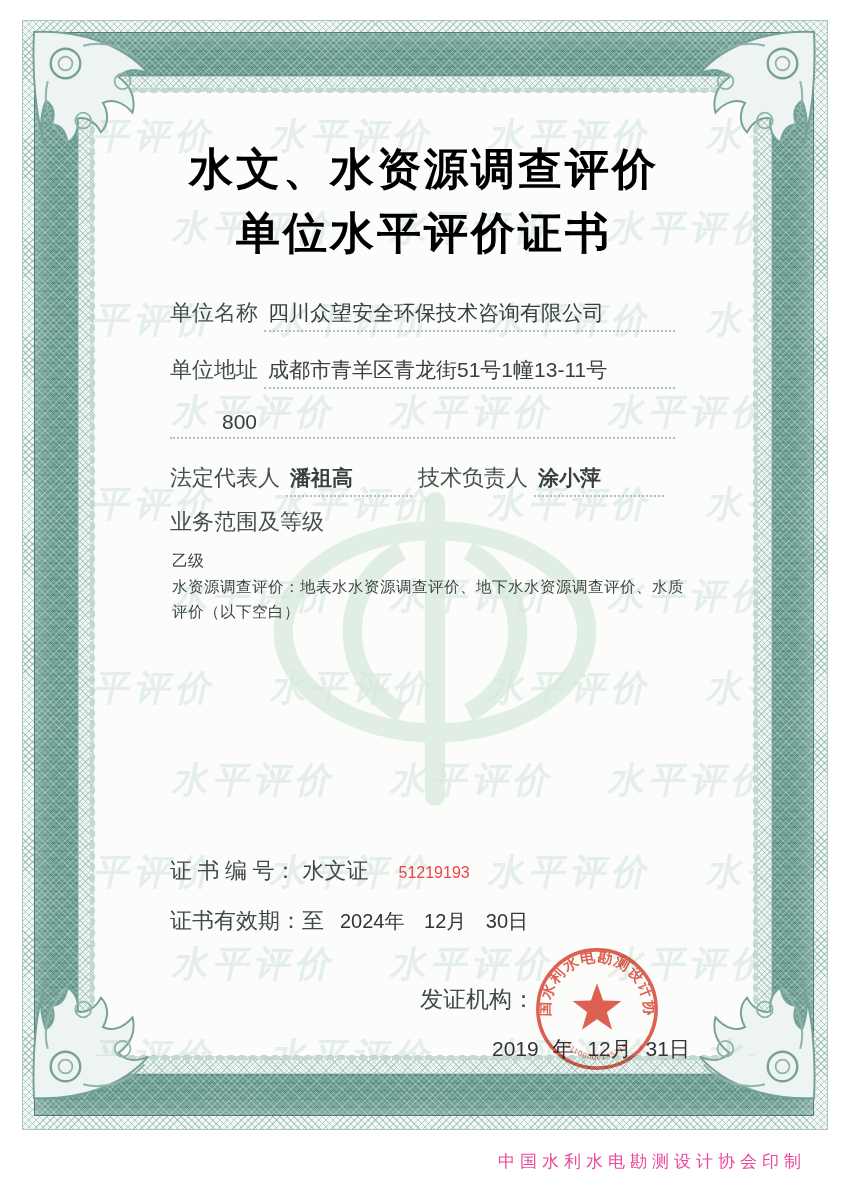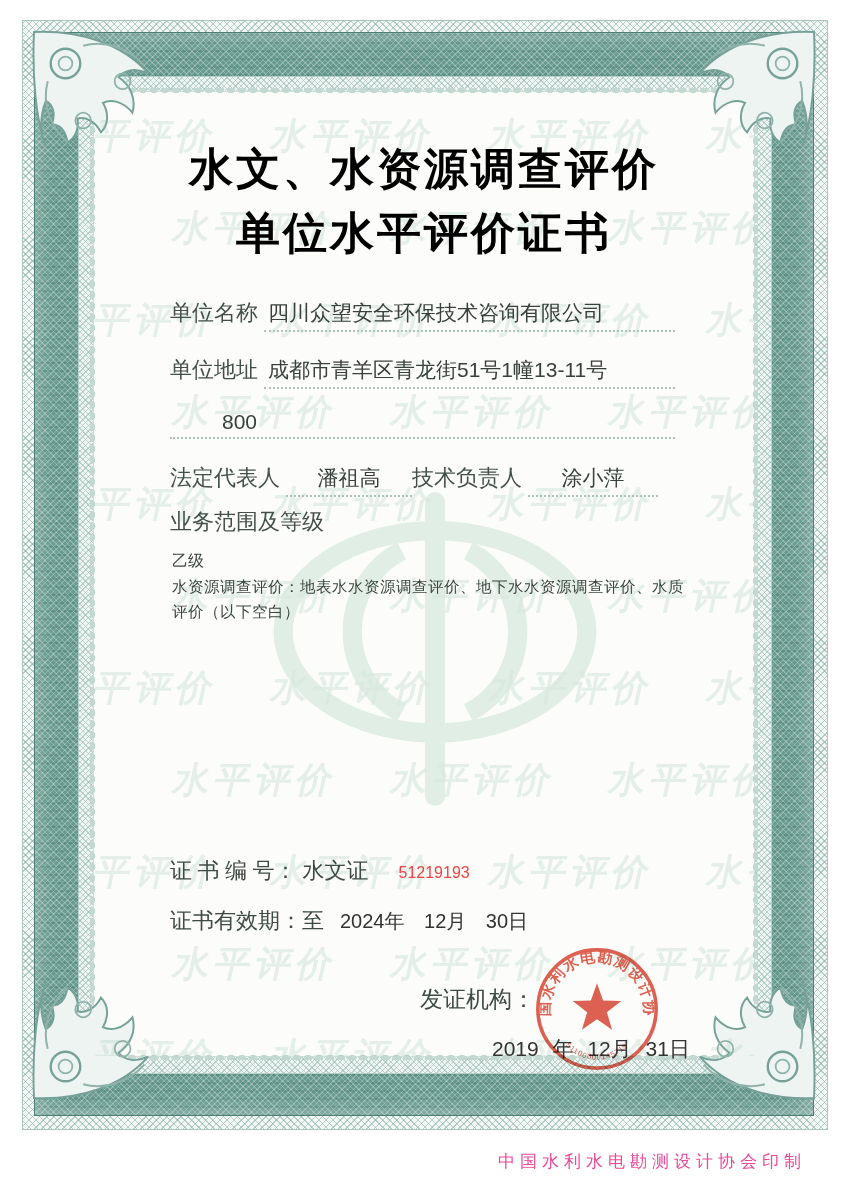--- a/index.html
+++ b/index.html
@@ -58,21 +58,21 @@
   .title{position:absolute;left:94px;width:660px;text-align:center;font-weight:bold;
       color:#000000;font-size:44px;letter-spacing:3px;font-family:"Liberation Sans",sans-serif;}
   .t1{top:140px;} .t2{top:204px;}
 
   .f-row{position:absolute;display:flex;align-items:baseline;
       font-family:"Liberation Serif",serif;font-size:22px;color:#43504a;}
   .f-label{white-space:nowrap;margin-right:6px;}
   .f-line{border-bottom:2px dotted #abc2ba;padding:0 4px 3px;
       font-family:"Liberation Sans",sans-serif;font-size:21px;color:#37403b;}
   .grow{flex:1;}
-  .center{text-align:center;}
+  .center{text-align:left;font-weight:bold;}
 
   .scope-head{position:absolute;left:170px;top:507px;font-family:"Liberation Serif",serif;
       font-size:22px;color:#43504a;}
   .grade{position:absolute;left:172px;top:551px;font-size:16px;color:#3b453f;}
   .scope{position:absolute;left:172px;top:574px;width:520px;font-size:15.5px;
       line-height:25px;letter-spacing:.5px;color:#3b453f;}
 
   .cert-no{position:absolute;left:170px;top:856px;display:flex;align-items:baseline;
       font-family:"Liberation Serif",serif;font-size:22px;color:#3e4a44;}
   .cert-no .prefix{margin-left:6px;}
@@ -196,21 +196,21 @@
     <span class="f-line grow">成都市青羊区青龙街51号1幢13-11号</span>
   </div>
 
   <div class="f-row" style="top:410px;left:170px;width:505px">
     <span class="f-line grow" style="padding-left:52px">800</span>
   </div>
 
   <div class="f-row" style="top:463px;left:170px">
     <span class="f-label">法定代表人</span>
     <span class="f-line center" style="width:118px">潘祖高</span>
-    <span class="f-label" style="margin-left:0">技术负责人</span>
+    <span class="f-label" style="margin-left:6px">技术负责人</span>
     <span class="f-line center" style="width:122px">涂小萍</span>
   </div>
 
   <div class="scope-head">业务范围及等级</div>
   <div class="grade">乙级</div>
   <div class="scope">水资源调查评价：地表水水资源调查评价、地下水水资源调查评价、水质评价（以下空白）</div>
 
   <div class="cert-no">
     <span>证 书 编 号：</span>
     <span class="prefix">水文证</span>

